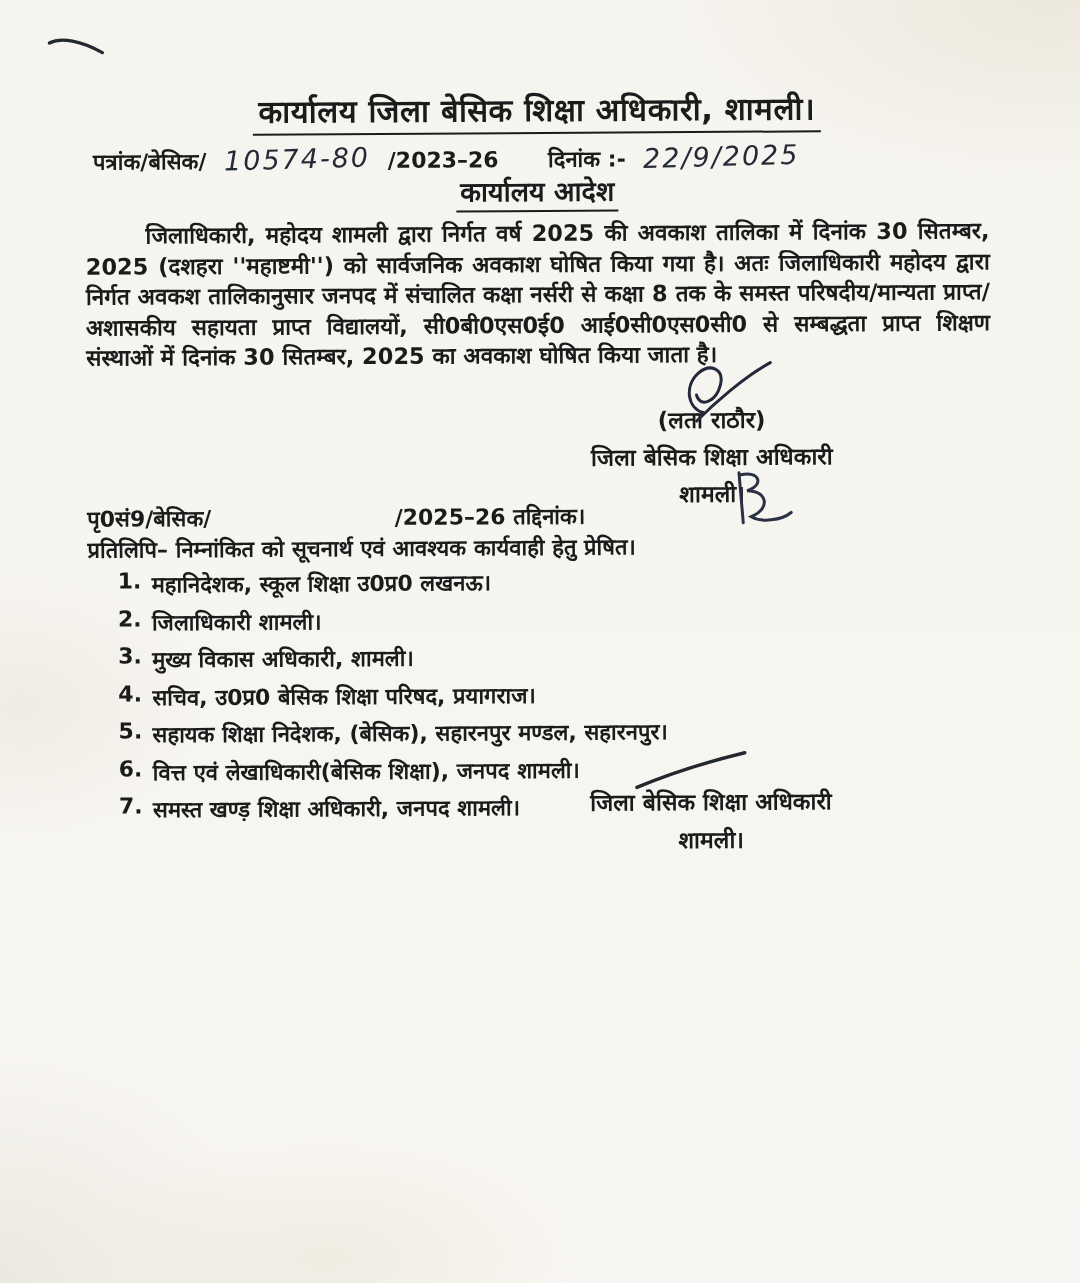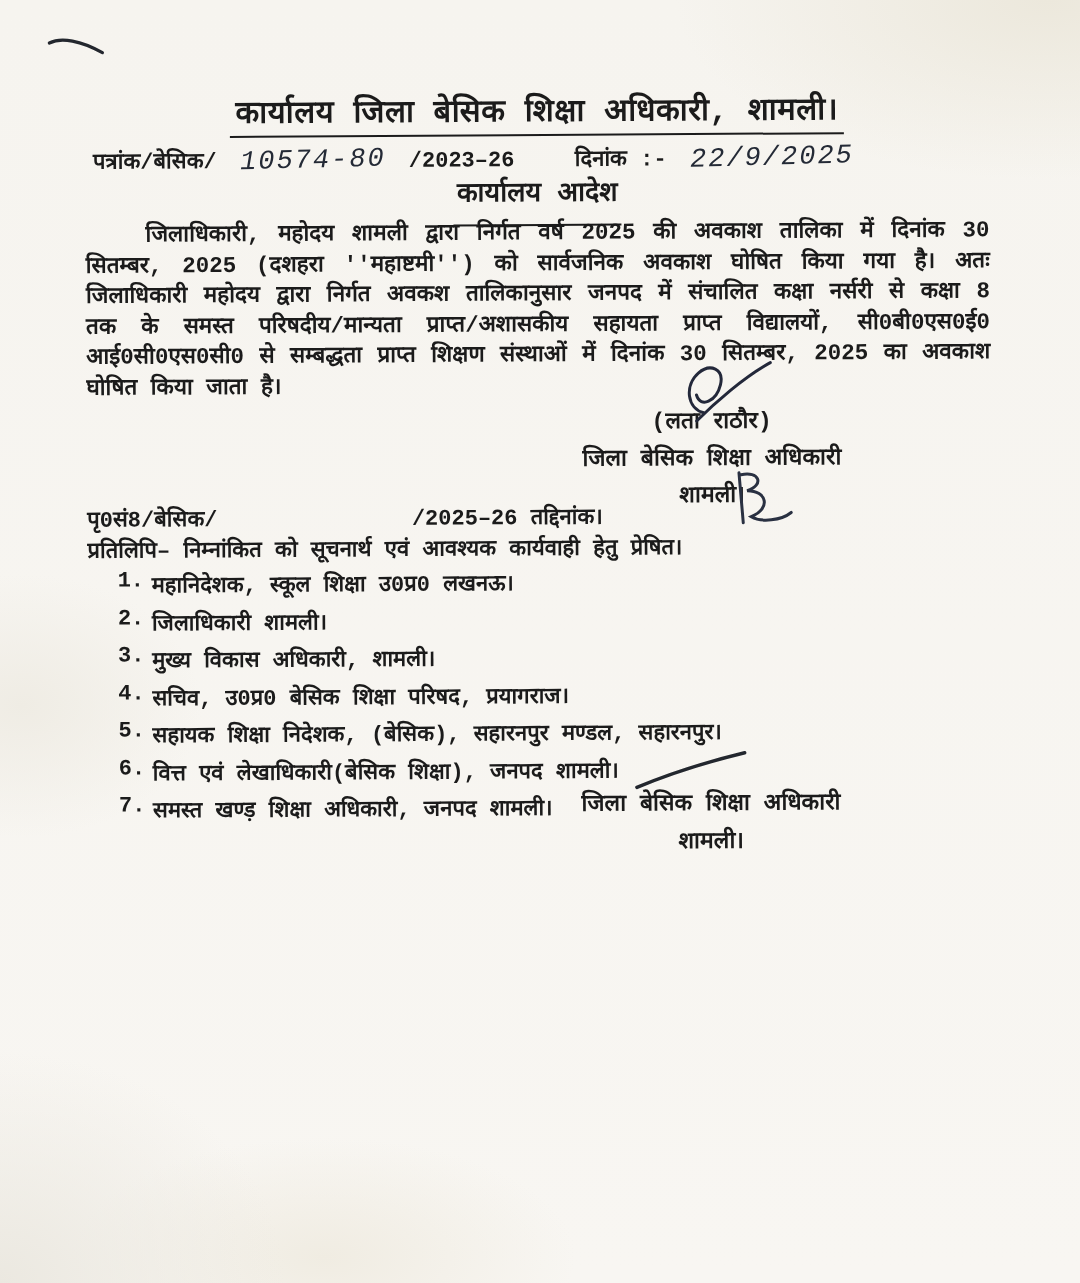--- a/index.html
+++ b/index.html
@@ -10,21 +10,20 @@
   }
   .paper{
     position:absolute;inset:0;
     background-color:#f8f6f1;
     background-image:
       radial-gradient(620px 300px at 97% 0%, #ece8dc 0%, rgba(236,232,220,0) 60%),
       radial-gradient(520px 420px at 0% 100%, #ebe8e0 0%, rgba(235,232,224,0) 55%),
       radial-gradient(300px 220px at 2% 55%, #efece4 0%, rgba(239,236,228,0) 60%),
       radial-gradient(420px 200px at 30% 98%, #f0ece2 0%, rgba(240,236,226,0) 60%),
       linear-gradient(180deg,#f6f4ef,#f8f6f2);
-    font-family: Liberation Mono, monospace;
   }
   .sheet{
     position:absolute;inset:0;
     transform:rotate(-0.35deg);
   }
   
   .doc-title{
     position:absolute;top:88px;left:0;width:100%;
     text-align:center;font-size:31px;font-weight:700;
     letter-spacing:0.5px;
@@ -37,21 +36,21 @@
   .ref-line .hand{margin:0 10px;}
   .hand{
     font-style:italic;font-weight:400;
     color:#242a36;font-size:27px;letter-spacing:2px;
     display:inline-block;transform:rotate(-1.2deg);
   }
   .order-title{
     position:absolute;top:172px;left:0;width:100%;
     text-align:center;font-size:27px;font-weight:700;
   }
-  .order-title span{border-bottom:2.5px solid #1b1b1b;padding:0 4px 15px;}
+  .order-title span{border-bottom:2.5px solid #1b1b1b;padding:0 4px 3px;}
   
   .body-par{
     position:absolute;top:218px;left:88px;width:904px;
     font-size:22.5px;line-height:30.5px;font-weight:600;
     text-align:justify;text-indent:60px;
   }
   
   .sig-block{
     position:absolute;top:404px;left:548px;width:330px;
     text-align:center;font-weight:700;
@@ -130,21 +129,21 @@
         <span>शामली।</span>
         <span class="sig-mark-mid">
           <svg width="95" height="62" viewBox="0 0 95 62">
             <path d="M14,4 L18,54 M16,6 C34,2 40,16 22,22 C42,22 46,40 26,48 C36,54 56,52 66,44" stroke="#2a3142" stroke-width="3" fill="none" stroke-linecap="round"></path>
           </svg>
         </span>
       </div>
     </div>
 
     <div class="endorse-ref">
-      <span>पृ0सं8/बेसिक/</span>
+      <span>पृ0सं9/बेसिक/</span>
       <span class="gap"></span>
       <span>/2025–26 तद्दिनांक।</span>
     </div>
 
     <div class="copy-line">प्रतिलिपि– निम्नांकित को सूचनार्थ एवं आवश्यक कार्यवाही हेतु प्रेषित।</div>
 
     <div class="recipients">
       <div class="recipient-row">
         <span class="num">1.</span>
         <span>महानिदेशक, स्कूल शिक्षा उ0प्र0 लखनऊ।</span>

